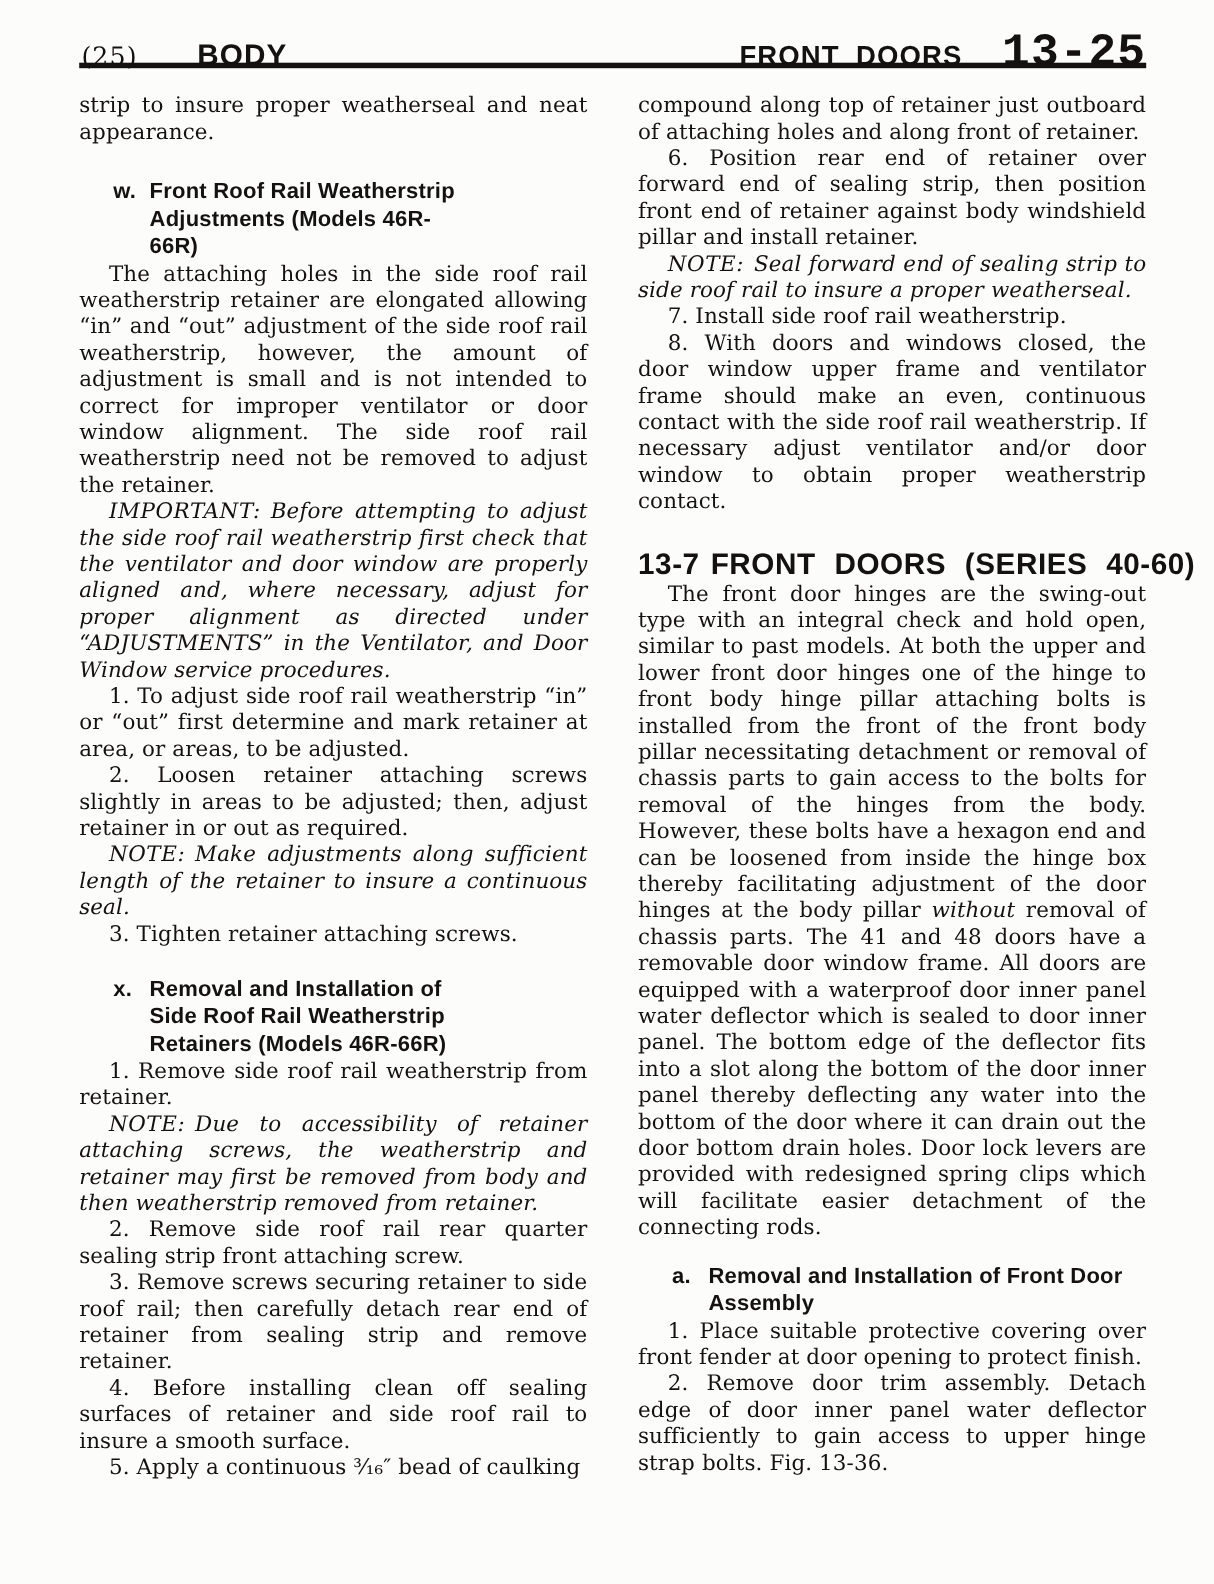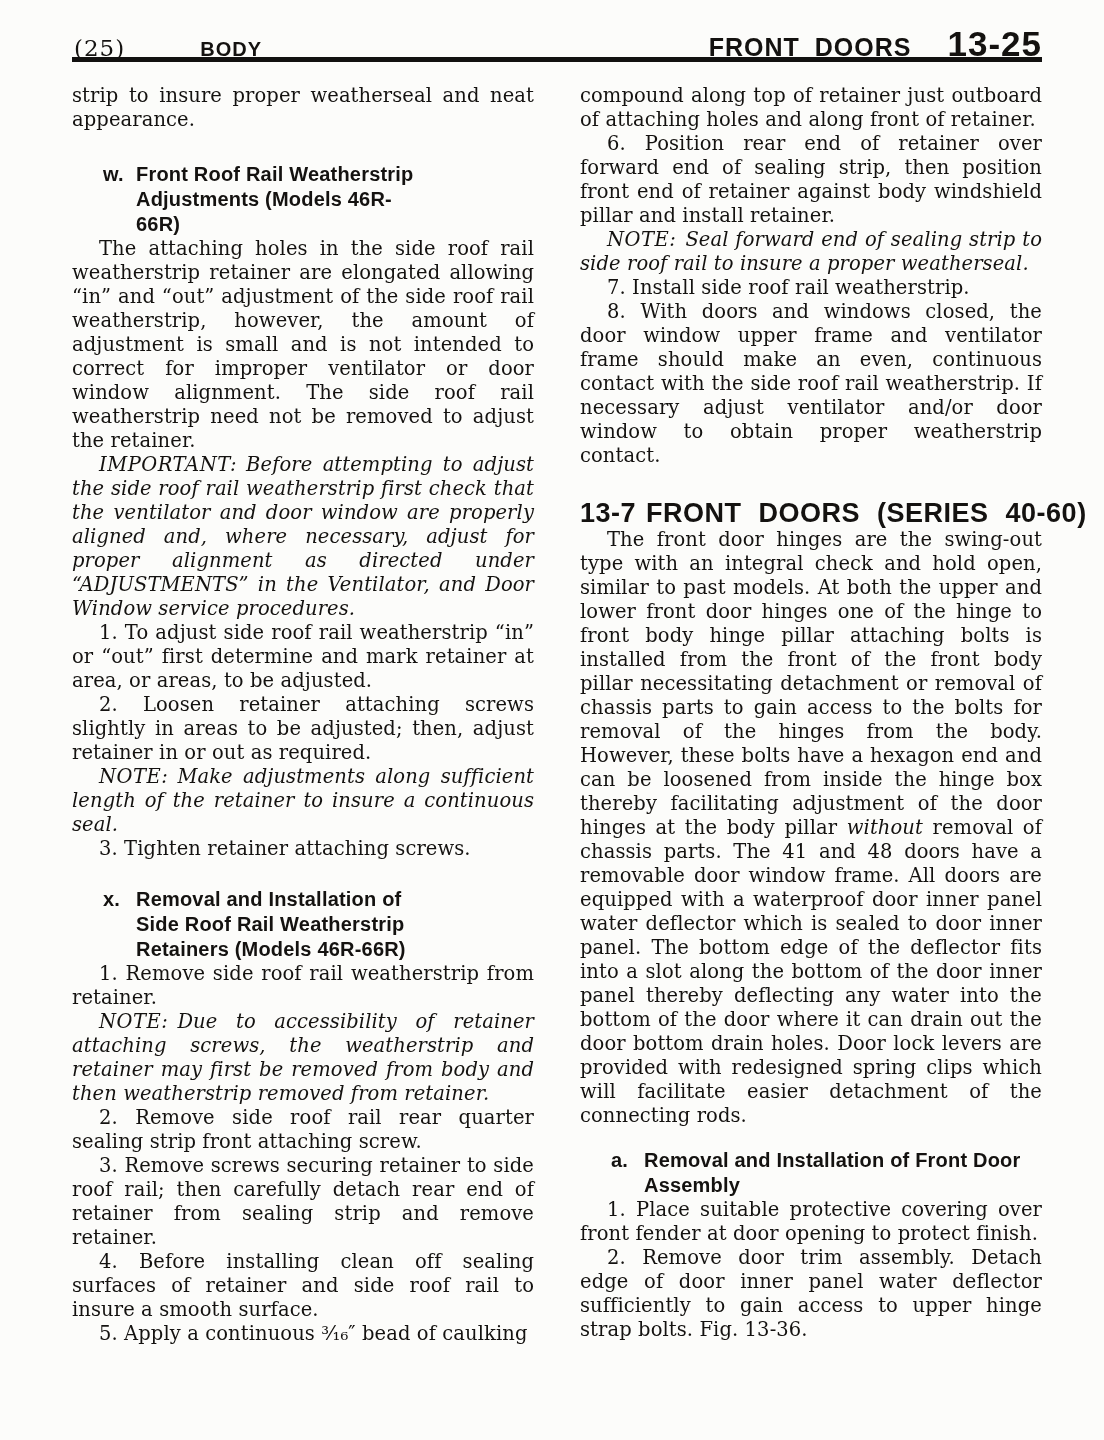--- a/index.html
+++ b/index.html
@@ -21,30 +21,30 @@
     position: absolute; top: 24px; left: 74px; right: 62px;
     display: flex; justify-content: space-between; align-items: baseline;
   }
   .hdr-left { display: flex; align-items: baseline; gap: 54px; }
   .page-ref {
     font-family: "DejaVu Serif", serif;
     font-size: 23px; letter-spacing: 1px;
   }
   .section-title {
     font-family: "Liberation Sans", sans-serif;
-    font-weight: bold; font-size: 20px; letter-spacing: 1px; margin-left: 21px;
+    font-weight: bold; font-size: 27px; letter-spacing: 1px;
   }
   .hdr-right { display: flex; align-items: baseline; gap: 36px; }
   .running-title {
     font-family: "Liberation Sans", sans-serif;
     font-weight: bold; font-size: 25px; letter-spacing: 1px; word-spacing: 7px;
   }
   .page-number {
-    font-family: Liberation Sans, sans-serif;
-    font-weight: bold; font-size: 35px; letter-spacing: 1px;
+    font-family: Liberation Mono, monospace;
+    font-weight: bold; font-size: 42px; letter-spacing: 1px;
   }
   .header-rule {
     position: absolute; top: 57px; left: 72px; width: 970px; height: 5px;
     background: #121110;
   }
 
   
   .col {
     position: absolute; top: 84px; width: 462px;
   }

